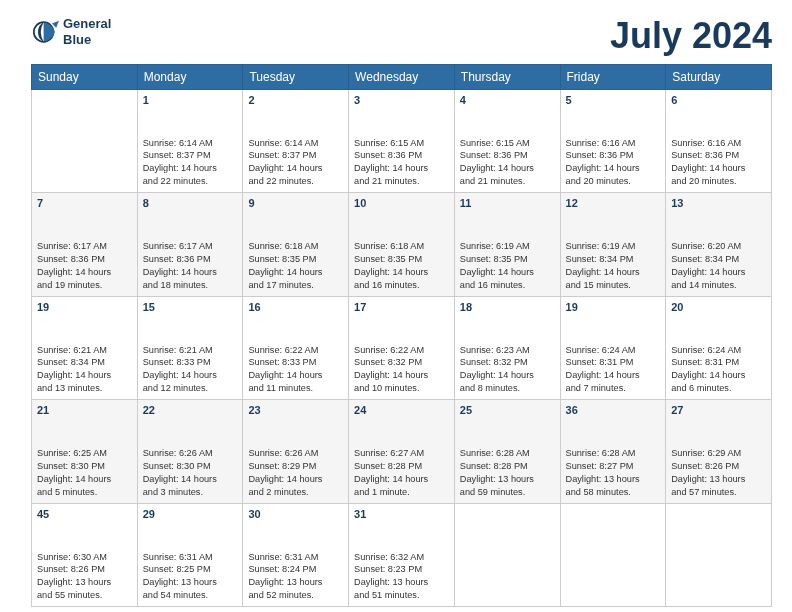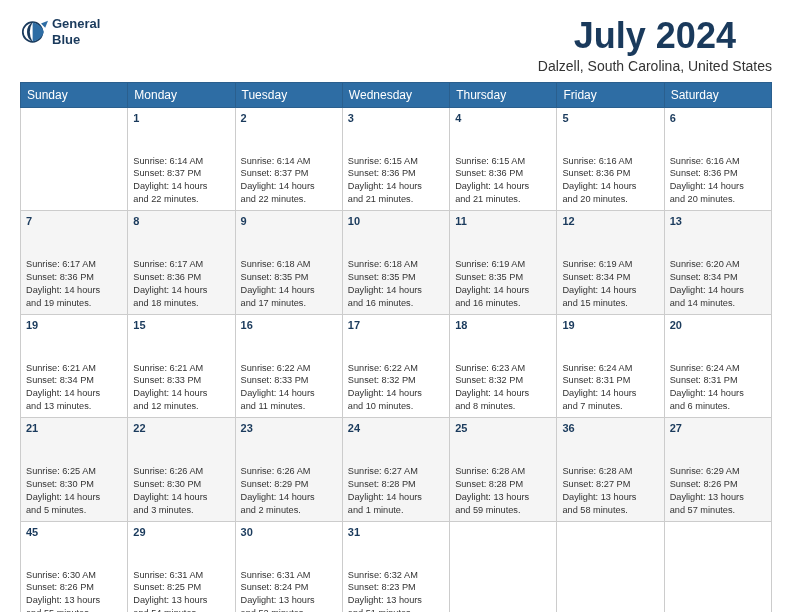--- a/index.html
+++ b/index.html
@@ -6,21 +6,21 @@
     body {
       font-family: Arial, sans-serif;
       background: #fff;
       width: 792px;
       height: 612px;
       overflow: hidden;
     }
     .page {
       width: 792px;
       height: 612px;
-      padding: 16px 20px 10px 20px;
+      padding: 16px 20px 10px 31px;
       display: flex;
       flex-direction: column;
     }
     .header {
       display: flex;
       justify-content: space-between;
       align-items: flex-start;
       margin-bottom: 8px;
     }
     .logo {
@@ -114,21 +114,20 @@
         <path d="M18 6 Q10 10 10 20 Q10 30 18 34 Q14 27 14 20 Q14 13 18 6Z" fill="#1a3a5c"></path>
         <polygon points="30,8 40,4 36,14" fill="#2e6da4"></polygon>
       </svg>
       <div class="logo-text">
         <span>General</span><br>
         <span>Blue</span>
       </div>
     </div>
     <div class="title-block">
       <div class="main-title">July 2024</div>
-      <div class="subtitle">Dalzell, South Carolina, United States</div>
     </div>
   </div>
 
   <table class="calendar">
     <thead>
       <tr>
       <th>Sunday</th>
           <th>Monday</th>
           <th>Tuesday</th>
           <th>Wednesday</th>

